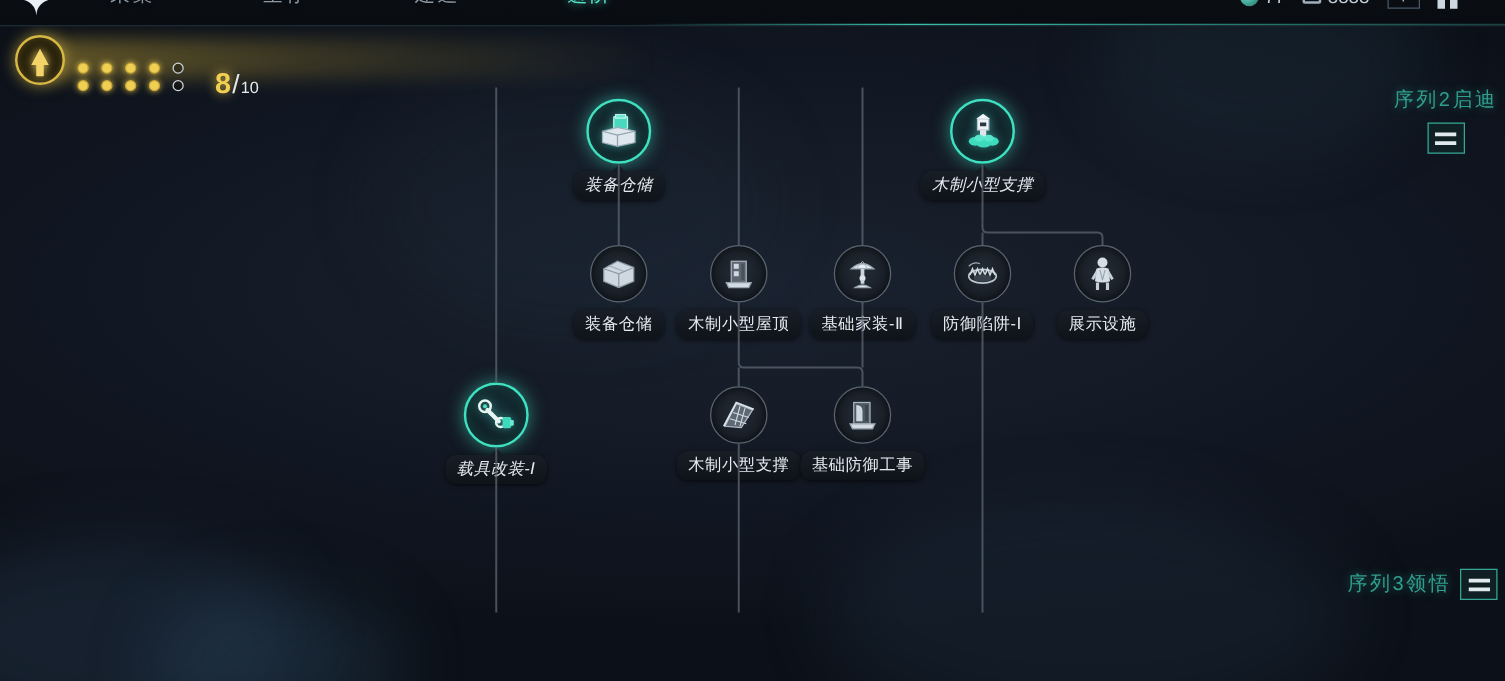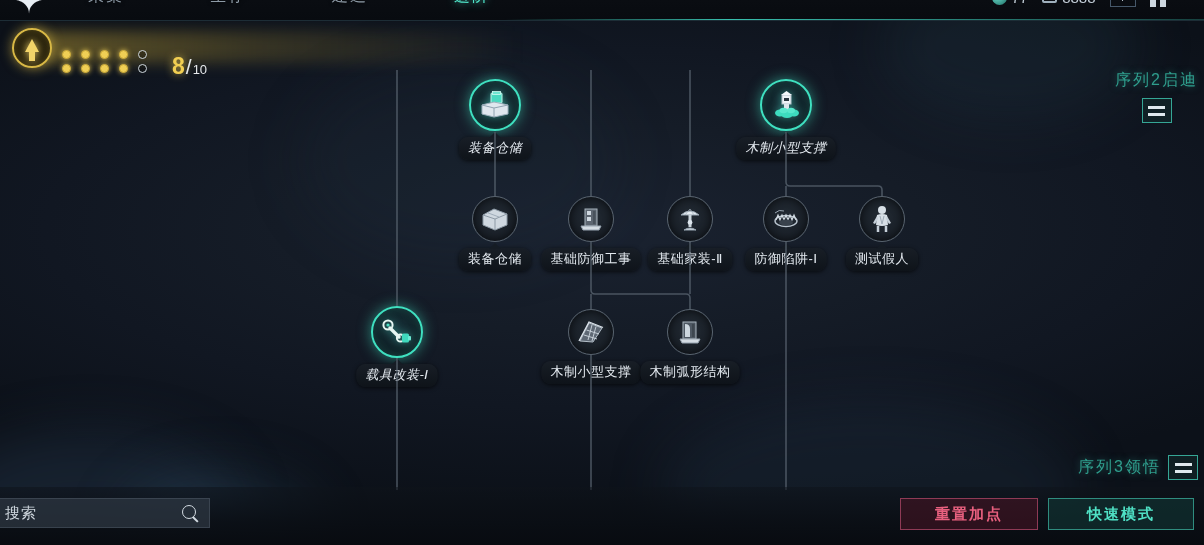--- a/index.html
+++ b/index.html
@@ -337,21 +337,21 @@
           <div class="glyph">
             <svg width="26" height="26" viewBox="0 0 26 26">
               <rect x="7" y="3" width="12" height="17" fill="#5d6671" stroke="#a8b3bd" stroke-width="1"></rect>
               <rect x="9" y="5" width="4" height="4" fill="#cfd8e0"></rect>
               <rect x="9" y="11" width="4" height="4" fill="#cfd8e0"></rect>
               <rect x="15" y="5" width="2.5" height="13" fill="#49525c"></rect>
               <path d="M3 20 L23 20 L21 24 L5 24 Z" fill="#d4dce3" stroke="#97a3af" stroke-width="1"></path>
             </svg>
           </div>
         </div>
-        <div class="label">基础防御工事</div>
+        <div class="label">木制小型屋顶</div>
       </div>
       <div class="node locked" style="left: 690px; top: 219px;">
         <div class="ring">
           <div class="glyph">
             <svg width="26" height="26" viewBox="0 0 26 26">
               <path d="M4 9 Q13 1 22 9 Z" fill="#e6edf3" stroke="#98a5b1" stroke-width="1"></path>
               <path d="M8 9 Q13 3 13 3" stroke="#a9b5c0" stroke-width=".8" fill="none"></path>
               <path d="M17 9 Q13 3 13 3" stroke="#a9b5c0" stroke-width=".8" fill="none"></path>
               <rect x="11.5" y="9" width="3" height="7" fill="#cbd5dd"></rect>
               <circle cx="13" cy="16.5" r="2.4" fill="#dde5ec"></circle>
@@ -381,21 +381,21 @@
             <svg width="24" height="28" viewBox="0 0 24 28">
               <circle cx="12" cy="5" r="4" fill="#d7dfe6"></circle>
               <path d="M7 10 Q12 8 17 10 L18 20 Q12 22 6 20 Z" fill="#d7dfe6"></path>
               <path d="M7 11 L3 18 L5 19 L8 14" fill="#c6d0d9"></path>
               <path d="M17 11 L21 18 L19 19 L16 14" fill="#c6d0d9"></path>
               <path d="M8 21 L8 27 M16 21 L16 27" stroke="#c6d0d9" stroke-width="2.5"></path>
               <path d="M10 11 L12 19 L14 11" fill="none" stroke="#98a5b1" stroke-width=".9"></path>
             </svg>
           </div>
         </div>
-        <div class="label">测试假人</div>
+        <div class="label">展示设施</div>
       </div>
       <div class="node unlocked" style="left: 397px; top: 332px;">
         <div class="ring">
           <div class="glyph">
             <svg width="30" height="26" viewBox="0 0 30 26">
               <circle cx="6" cy="6" r="4.6" fill="none" stroke="#e6f6f2" stroke-width="2"></circle>
               <circle cx="6" cy="6" r="1.6" fill="#4fe0c4"></circle>
               <path d="M8 9 L17 18" stroke="#e6f6f2" stroke-width="3.4" stroke-linecap="round"></path>
               <circle cx="18.5" cy="19" r="3.6" fill="none" stroke="#e6f6f2" stroke-width="2"></circle>
               <rect x="20" y="14.5" width="7" height="9" rx="1.6" fill="#3fd9bd"></rect>
@@ -426,41 +426,33 @@
         <div class="ring">
           <div class="glyph">
             <svg width="26" height="26" viewBox="0 0 26 26">
               <rect x="6" y="3" width="13" height="17" fill="#4e5863" stroke="#aab5bf" stroke-width="1"></rect>
               <path d="M8 5 Q13 5 13 10 L13 18 L8 18 Z" fill="#cdd7df"></path>
               <rect x="15" y="5" width="2.5" height="13" fill="#3e4750"></rect>
               <path d="M3 20 L23 20 L21 24 L5 24 Z" fill="#d4dce3" stroke="#97a3af" stroke-width="1"></path>
             </svg>
           </div>
         </div>
-        <div class="label">木制弧形结构</div>
+        <div class="label">基础防御工事</div>
       </div>
     </div>
 
   <div class="seq seq-top">
     <div class="seq-label">序列2启迪</div>
     <div class="seq-btn">
         <i></i>
         <i></i>
       </div>
   </div>
   <div class="seq seq-bot">
     <div class="seq-label">序列3领悟</div>
     <div class="seq-btn">
         <i></i>
         <i></i>
       </div>
   </div>
 
-  <div class="bottombar">
-    <div class="searchbox">
-      <span class="stxt">搜索</span>
-      <span class="sicon"></span>
-    </div>
-    <div class="btn-reset">重置加点</div>
-    <div class="btn-quick">快速模式</div>
-  </div>
 
 </div>
 
 </body></html>

